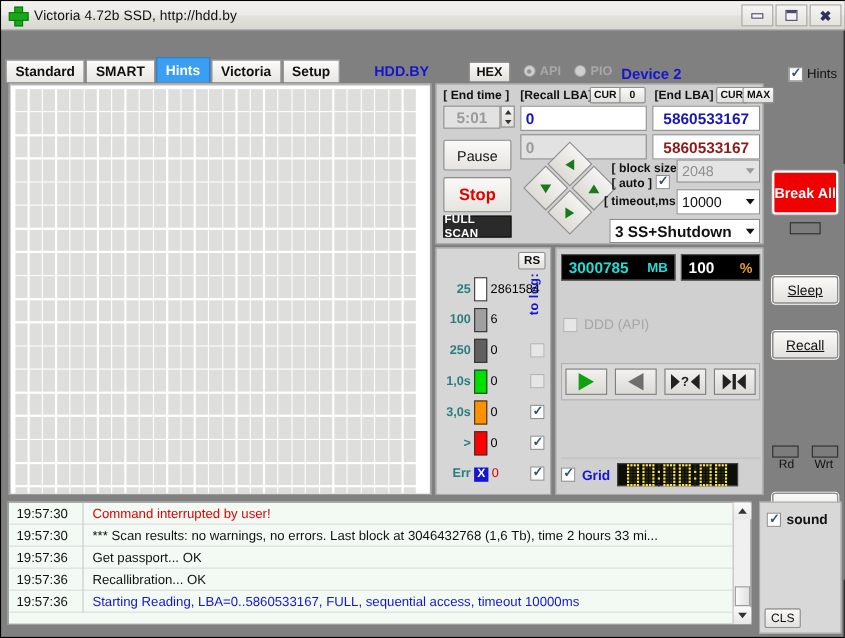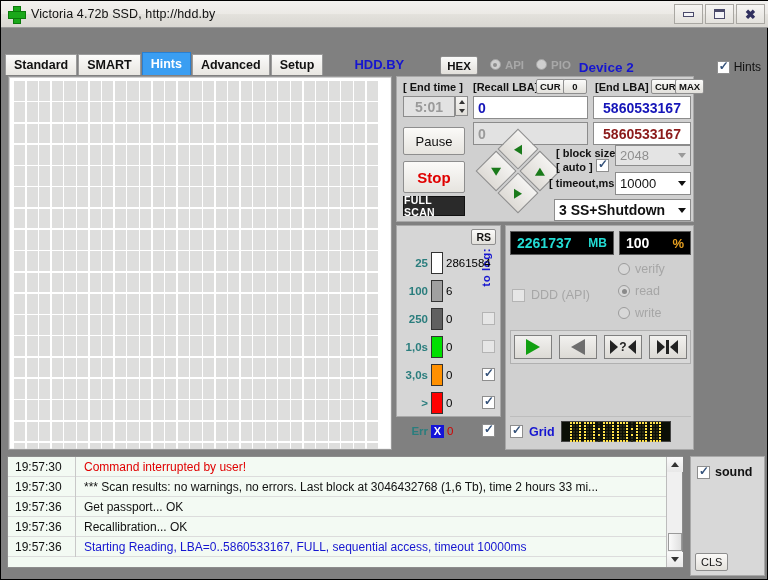--- a/index.html
+++ b/index.html
@@ -133,21 +133,21 @@
     position: absolute; left: 5px; top: 4px; width: 374px; height: 366px;
     display: flex; flex-wrap: wrap; align-content: flex-start;
   }
   .gcell {
     width: 11.3px; height: 19.7px; background: #dededd;
     margin-right: 1.3px; margin-bottom: 1.6px;
   }
 
   
   .legend {
-    position: absolute; left: 391px; top: 150px; width: 105px; height: 192px;
+    position: absolute; left: 391px; top: 150px; width: 105px; height: 225px;
     background: #d6d6d6; border: 1px solid #a8a8a8;
   }
   .rsbtn {
     position: absolute; right: 4px; top: 3px; height: 16px; padding: 0 4px;
     background: linear-gradient(to bottom,#fbfbfa,#e2e0db);
     border: 1px solid #8e8e8e; border-radius: 2px;
     font-size: 10.5px; font-weight: bold; color: #111;
     display:flex; align-items:center;
   }
   .legrow {
@@ -399,21 +399,21 @@
           <span class="gl-close">✖</span>
         </div>
     </div>
   </div>
 
 
   <div class="tabbar">
     <div class="tab">Standard</div>
     <div class="tab">SMART</div>
     <div class="tab active">Hints</div>
-    <div class="tab">Advanced</div>
+    <div class="tab">Victoria</div>
     <div class="tab">Setup</div>
     <div class="hddby">HDD.BY</div>
     <div class="hexbtn">HEX</div>
     <div class="radio-dim">
       <span class="rad on"></span>
       <span class="dimlbl">API</span>
     </div>
     <div class="radio-dim">
       <span class="rad"></span>
       <span class="dimlbl">PIO</span>
@@ -1057,47 +1057,33 @@
             <span class="leg-t">Err</span>
             <span class="errx">X</span>
             <span class="leg-v" style="color:#d00000">0</span>
             <span class="cb chk leg-cb"></span>
           </div>
         </div>
     </div>
 
     <div class="stats">
       <div class="led" style="position:absolute;left:4px;top:5px;width:104px;height:24px;">
-        <span class="v cyan">2261737</span>
+        <span class="v cyan">3000785</span>
         <span class="u cyan">MB</span>
       </div>
       <div class="led" style="position:absolute;left:113px;top:5px;width:72px;height:24px;">
         <span class="v white">100</span>
         <span class="u gold">%</span>
       </div>
 
       <div style="position:absolute;left:6px;top:62px;display:flex;align-items:center;gap:6px;">
         <span class="cb gray"></span>
         <span style="font-size:12.5px;color:#a6a6a6;">DDD (API)</span>
       </div>
 
-      <div class="radgrp" style="left:112px;top:32px;">
-        <div class="radline">
-          <span class="rad2"></span>
-          <span class="lb">verify</span>
-        </div>
-        <div class="radline">
-          <span class="rad2 seldim"></span>
-          <span class="lb">read</span>
-        </div>
-        <div class="radline">
-          <span class="rad2"></span>
-          <span class="lb">write</span>
-        </div>
-      </div>
 
       <div class="transport">
         <div class="tbtn">
             <span class="tri-r"></span>
           </div>
         <div class="tbtn">
             <span class="tri-l"></span>
           </div>
         <div class="tbtn">
           <span class="tri-sr"></span>
@@ -1311,20 +1297,46 @@
               <span class="on"></span>
               <span class="on"></span>
               <span class="on"></span>
               <span class="on"></span>
               <span class="on"></span>
             </span>
           </span>
       </div>
     </div>
 
+    <div class="rightcol">
+      <div class="breakall">Break All</div>
+      <div class="smallbar"></div>
+      <div class="rbtn" style="top:102px;">
+          <u>Sleep</u>
+        </div>
+      <div class="rbtn" style="top:152px;">
+          <u>Recall</u>
+        </div>
+      <div class="rdwrt">
+        <div class="rw-pair">
+          <span class="rw-led"></span>
+          <span class="rw-led"></span>
+        </div>
+        <div class="rw-pair">
+          <span class="rw-lbl">Rd</span>
+          <span class="rw-lbl">Wrt</span>
+        </div>
+      </div>
+      <div class="rbtn" style="top:299px;">
+          <span>Passp</span>
+        </div>
+      <div class="rbtn" style="top:346px;">
+          <u>Power</u>
+        </div>
+    </div>
   </div>
 
   <div class="logbox">
     <div id="logrows">
         <div class="logrow">
           <span class="logtime">19:57:30</span>
           <span class="logmsg red">Command interrupted by user!</span>
         </div>
         <div class="logrow">
           <span class="logtime">19:57:30</span>

